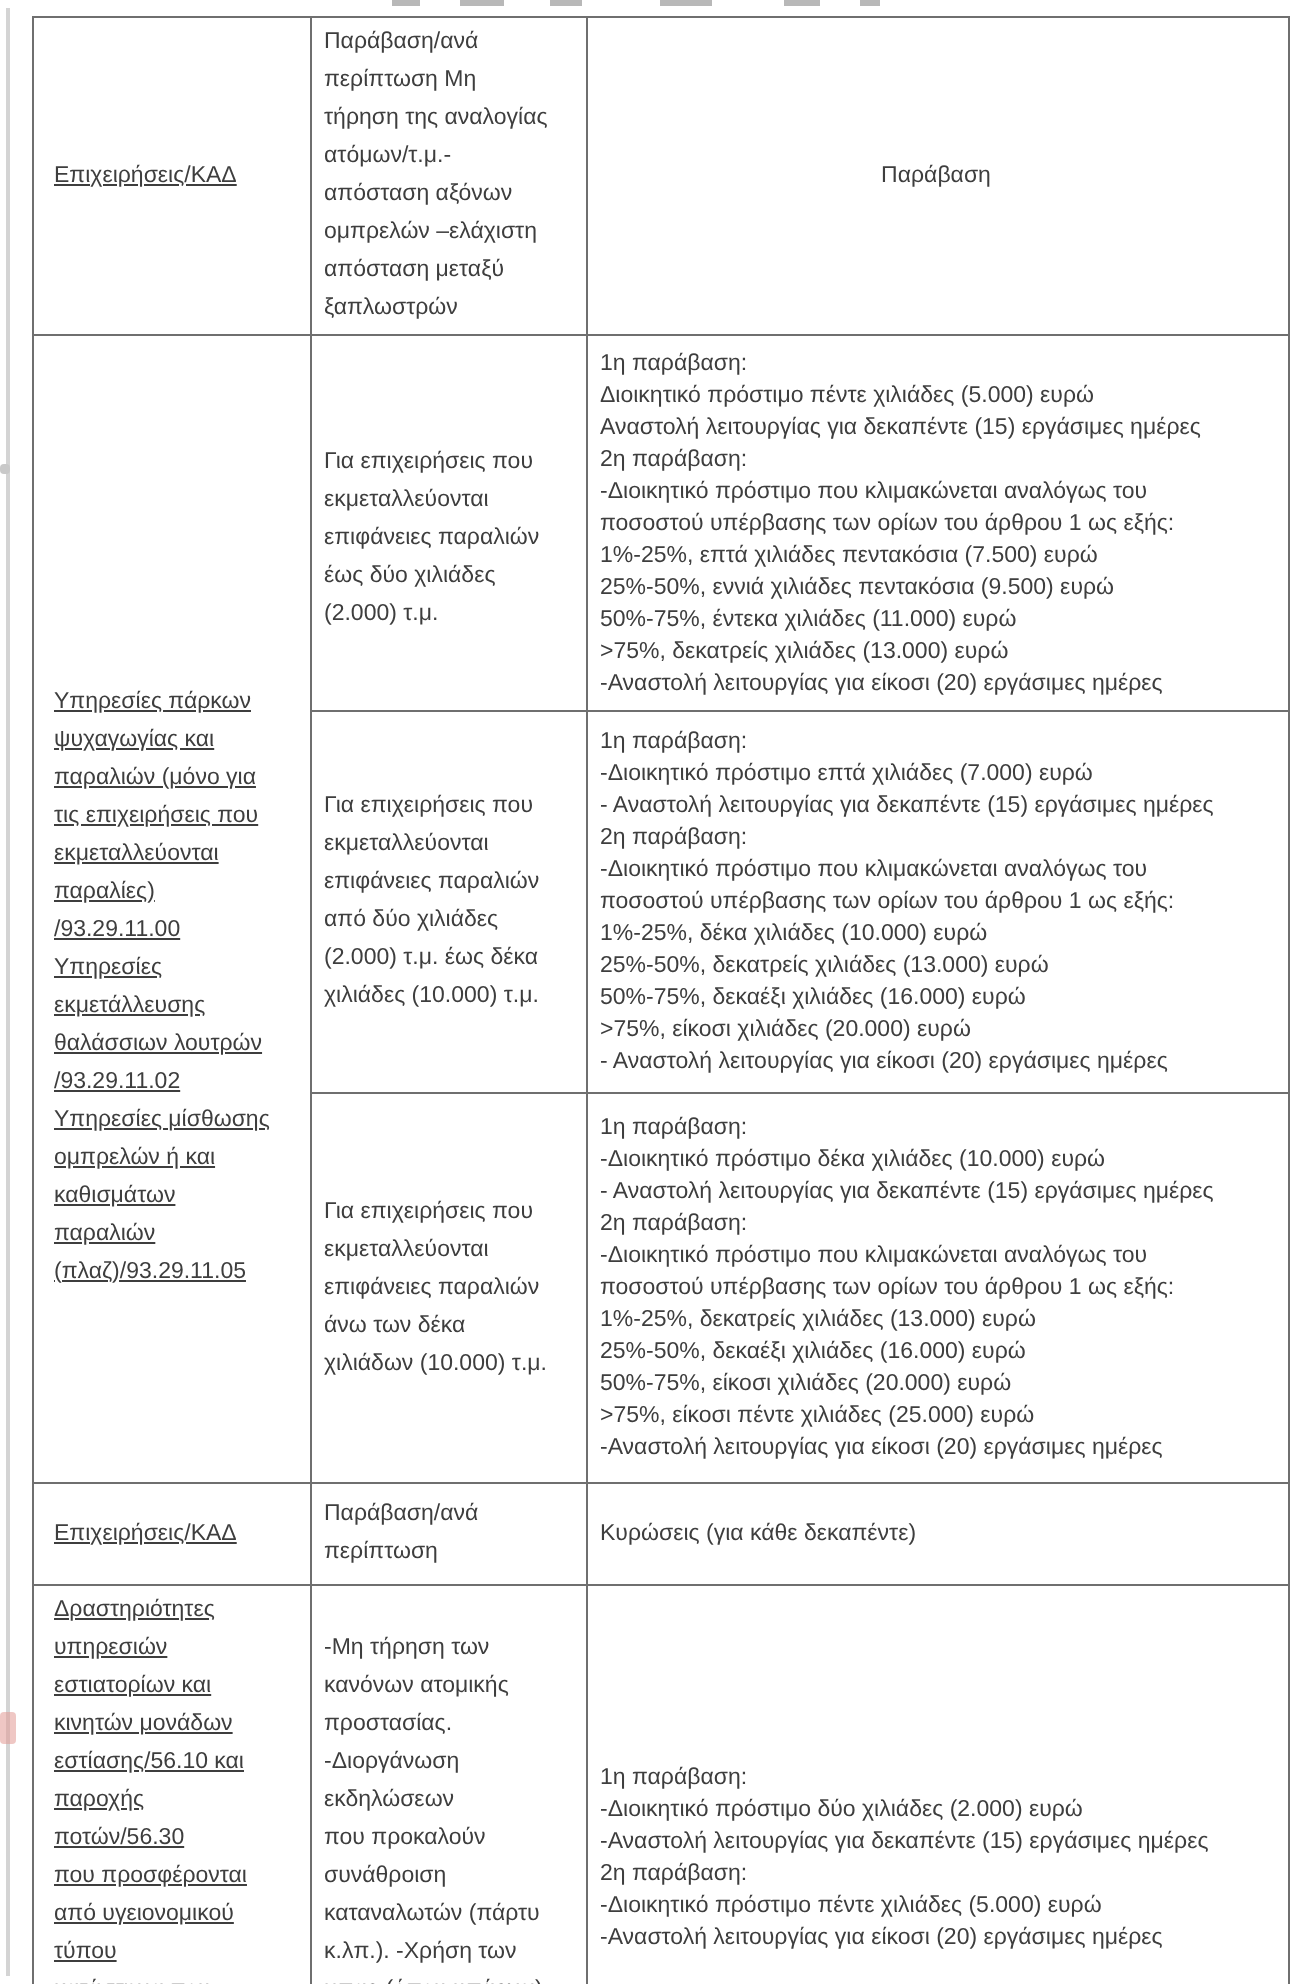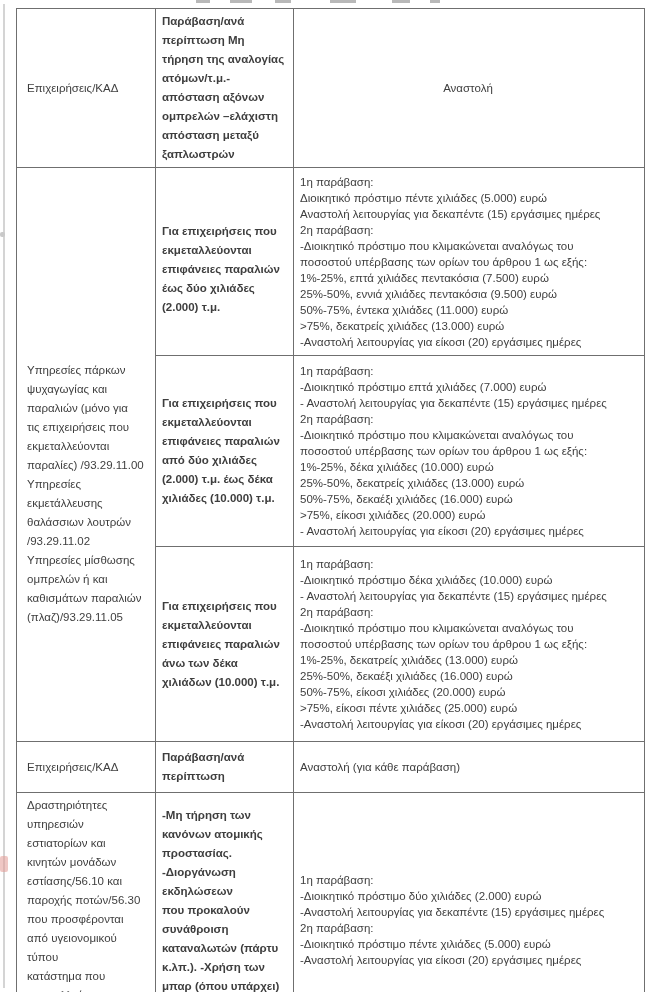--- a/index.html
+++ b/index.html
@@ -33,22 +33,22 @@
     width:628px;
   }
   table.doc td{
     border:1px solid #6f6f6f;
     color:#3e3e3e;
     vertical-align:middle;
     overflow:hidden;
   }
   .pre{white-space:pre-line;}
   
-  .c1{font-size:11.5px;line-height:19px;padding:3px 8px 3px 10px;}
-  .c2{font-size:11.5px;line-height:19px;padding:3px 2px 3px 6px;font-weight:bold;}
+  .c1{font-size:11.5px;line-height:19px;padding:3px 18px 3px 10px;text-decoration:underline;}
+  .c2{font-size:11.5px;line-height:19px;padding:3px 2px 3px 6px;}
   .c3{font-size:11.5px;line-height:16px;padding:3px 4px 3px 6px;}
   .center-h{text-align:center;padding-left:2px;}
   .top-align{vertical-align:top;}
   .kad-offset{margin-top:78px;}   
   .v-offset{margin-top:16px;}
 </style>
 </head>
 <body>
 
 <div class="page">
@@ -74,21 +74,21 @@
         <tr style="height:144px;">
       <td class="c1">Επιχειρήσεις/ΚΑΔ</td>
       <td class="c2 pre">Παράβαση/ανά
 περίπτωση Μη
 τήρηση της αναλογίας
 ατόμων/τ.μ.-
 απόσταση αξόνων
 ομπρελών –ελάχιστη
 απόσταση μεταξύ
 ξαπλωστρών</td>
-      <td class="c3 center-h">Αναστολή</td>
+      <td class="c3 center-h">Παράβαση</td>
     </tr>
 
     <tr style="height:188px;">
       <td class="c1" rowspan="3">
         <div class="pre kad-offset">Υπηρεσίες πάρκων
 ψυχαγωγίας και
 παραλιών (μόνο για
 τις επιχειρήσεις που
 εκμεταλλεύονται
 παραλίες) /93.29.11.00
@@ -155,21 +155,21 @@
 25%-50%, δεκαέξι χιλιάδες (16.000) ευρώ
 50%-75%, είκοσι χιλιάδες (20.000) ευρώ
 &gt;75%, είκοσι πέντε χιλιάδες (25.000) ευρώ
 -Αναστολή λειτουργίας για είκοσι (20) εργάσιμες ημέρες</td>
     </tr>
 
     <tr style="height:51px;">
       <td class="c1">Επιχειρήσεις/ΚΑΔ</td>
       <td class="c2 pre">Παράβαση/ανά
 περίπτωση</td>
-      <td class="c3">Αναστολή (για κάθε παράβαση)</td>
+      <td class="c3">Κυρώσεις (για κάθε δεκαπέντε)</td>
     </tr>
 
     <tr style="height:200px;">
       <td class="c1 pre top-align">Δραστηριότητες
 υπηρεσιών
 εστιατορίων και
 κινητών μονάδων
 εστίασης/56.10 και
 παροχής ποτών/56.30
 που προσφέρονται

